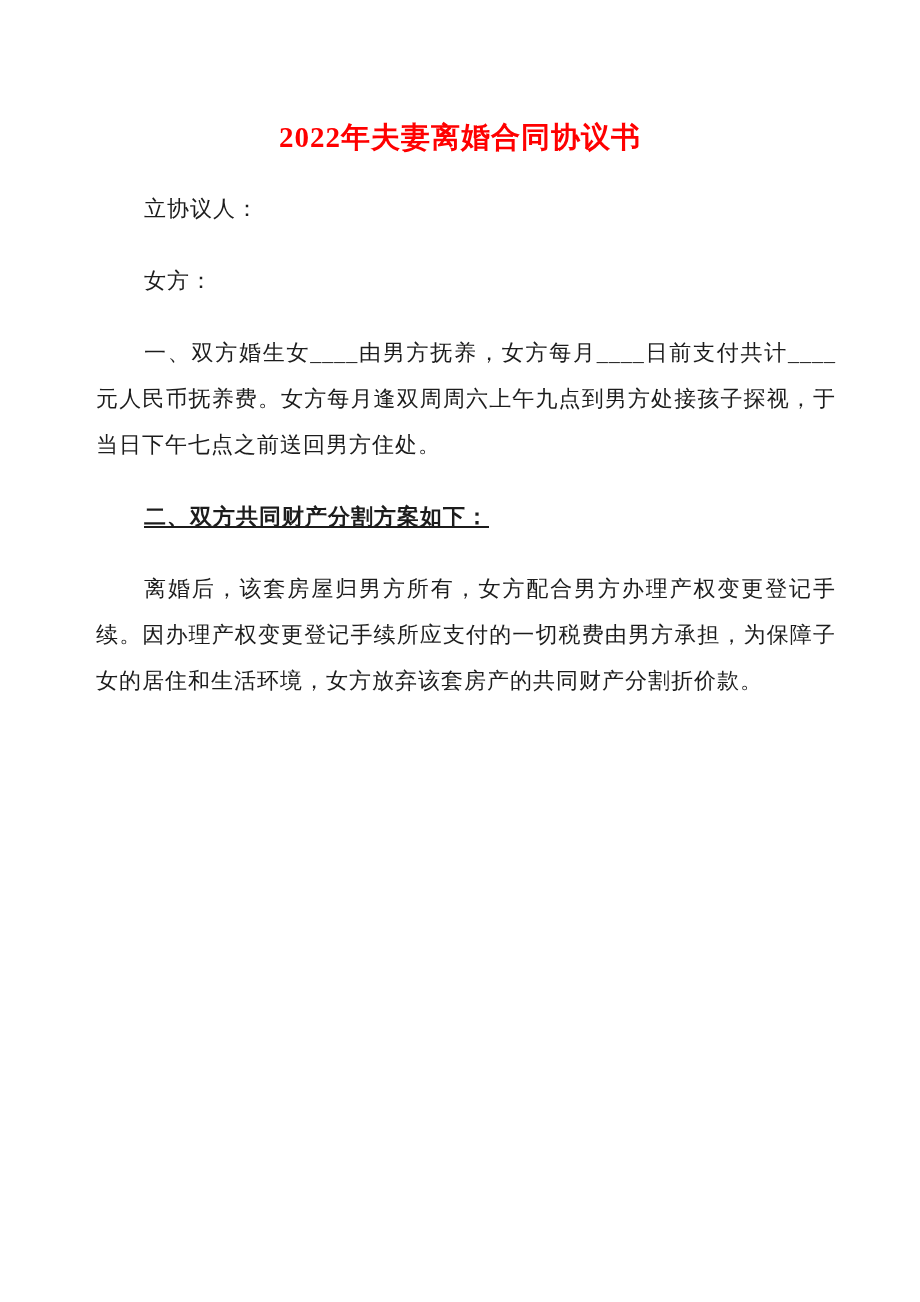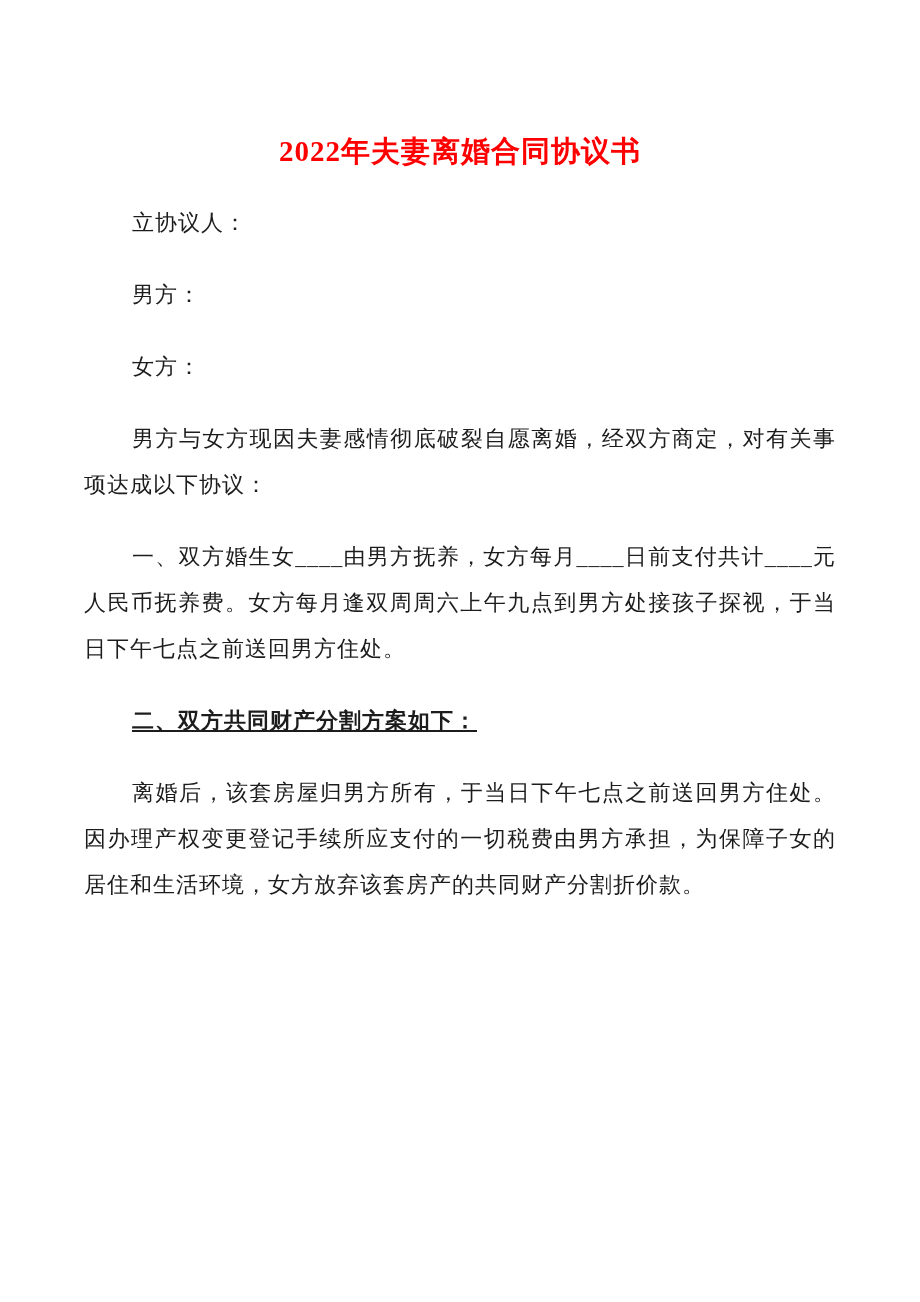--- a/index.html
+++ b/index.html
@@ -16,43 +16,41 @@
     padding: 112px 84px 0 84px;
     overflow: hidden;
     font-family: "Liberation Serif", "DejaVu Serif", serif;
     color: #1c1c1c;
   }
   .doc-title {
     font-size: 29px;
     font-weight: bold;
     text-align: center;
     line-height: 46px;
-    margin: 16px 0 26px 0;
+    margin: 2px 0 26px 0;
     letter-spacing: 1px;
   }
   .para {
     font-size: 22px;
     line-height: 46px;
-    margin: 0 0 26px 0;
+    margin: 0 0 26px 12px;
     text-indent: 48px;
     text-align: justify;
     letter-spacing: 1px;
     word-break: break-all;
   }
   .para.bold {
     font-weight: bold;
     text-decoration: underline;
   }
 </style>
 </head>
 <body>
 
 <div class="page">
   <h1 class="doc-title" style="color: rgb(255, 0, 0);">2022年夫妻离婚合同协议书</h1>
 
   <p class="para">立协议人：</p>
-  <p class="para">男方：</p>
   <p class="para">女方：</p>
-  <p class="para">男方与女方现因夫妻感情彻底破裂自愿离婚，经双方商定，对有关事项达成以下协议：</p>
   <p class="para">一、双方婚生女____由男方抚养，女方每月____日前支付共计____元人民币抚养费。女方每月逢双周周六上午九点到男方处接孩子探视，于当日下午七点之前送回男方住处。</p>
   <p class="para bold">二、双方共同财产分割方案如下：</p>
-  <p class="para">离婚后，该套房屋归男方所有，于当日下午七点之前送回男方住处。因办理产权变更登记手续所应支付的一切税费由男方承担，为保障子女的居住和生活环境，女方放弃该套房产的共同财产分割折价款。</p>
+  <p class="para">离婚后，该套房屋归男方所有，女方配合男方办理产权变更登记手续。因办理产权变更登记手续所应支付的一切税费由男方承担，为保障子女的居住和生活环境，女方放弃该套房产的共同财产分割折价款。</p>
 </div>
 
 </body></html>

